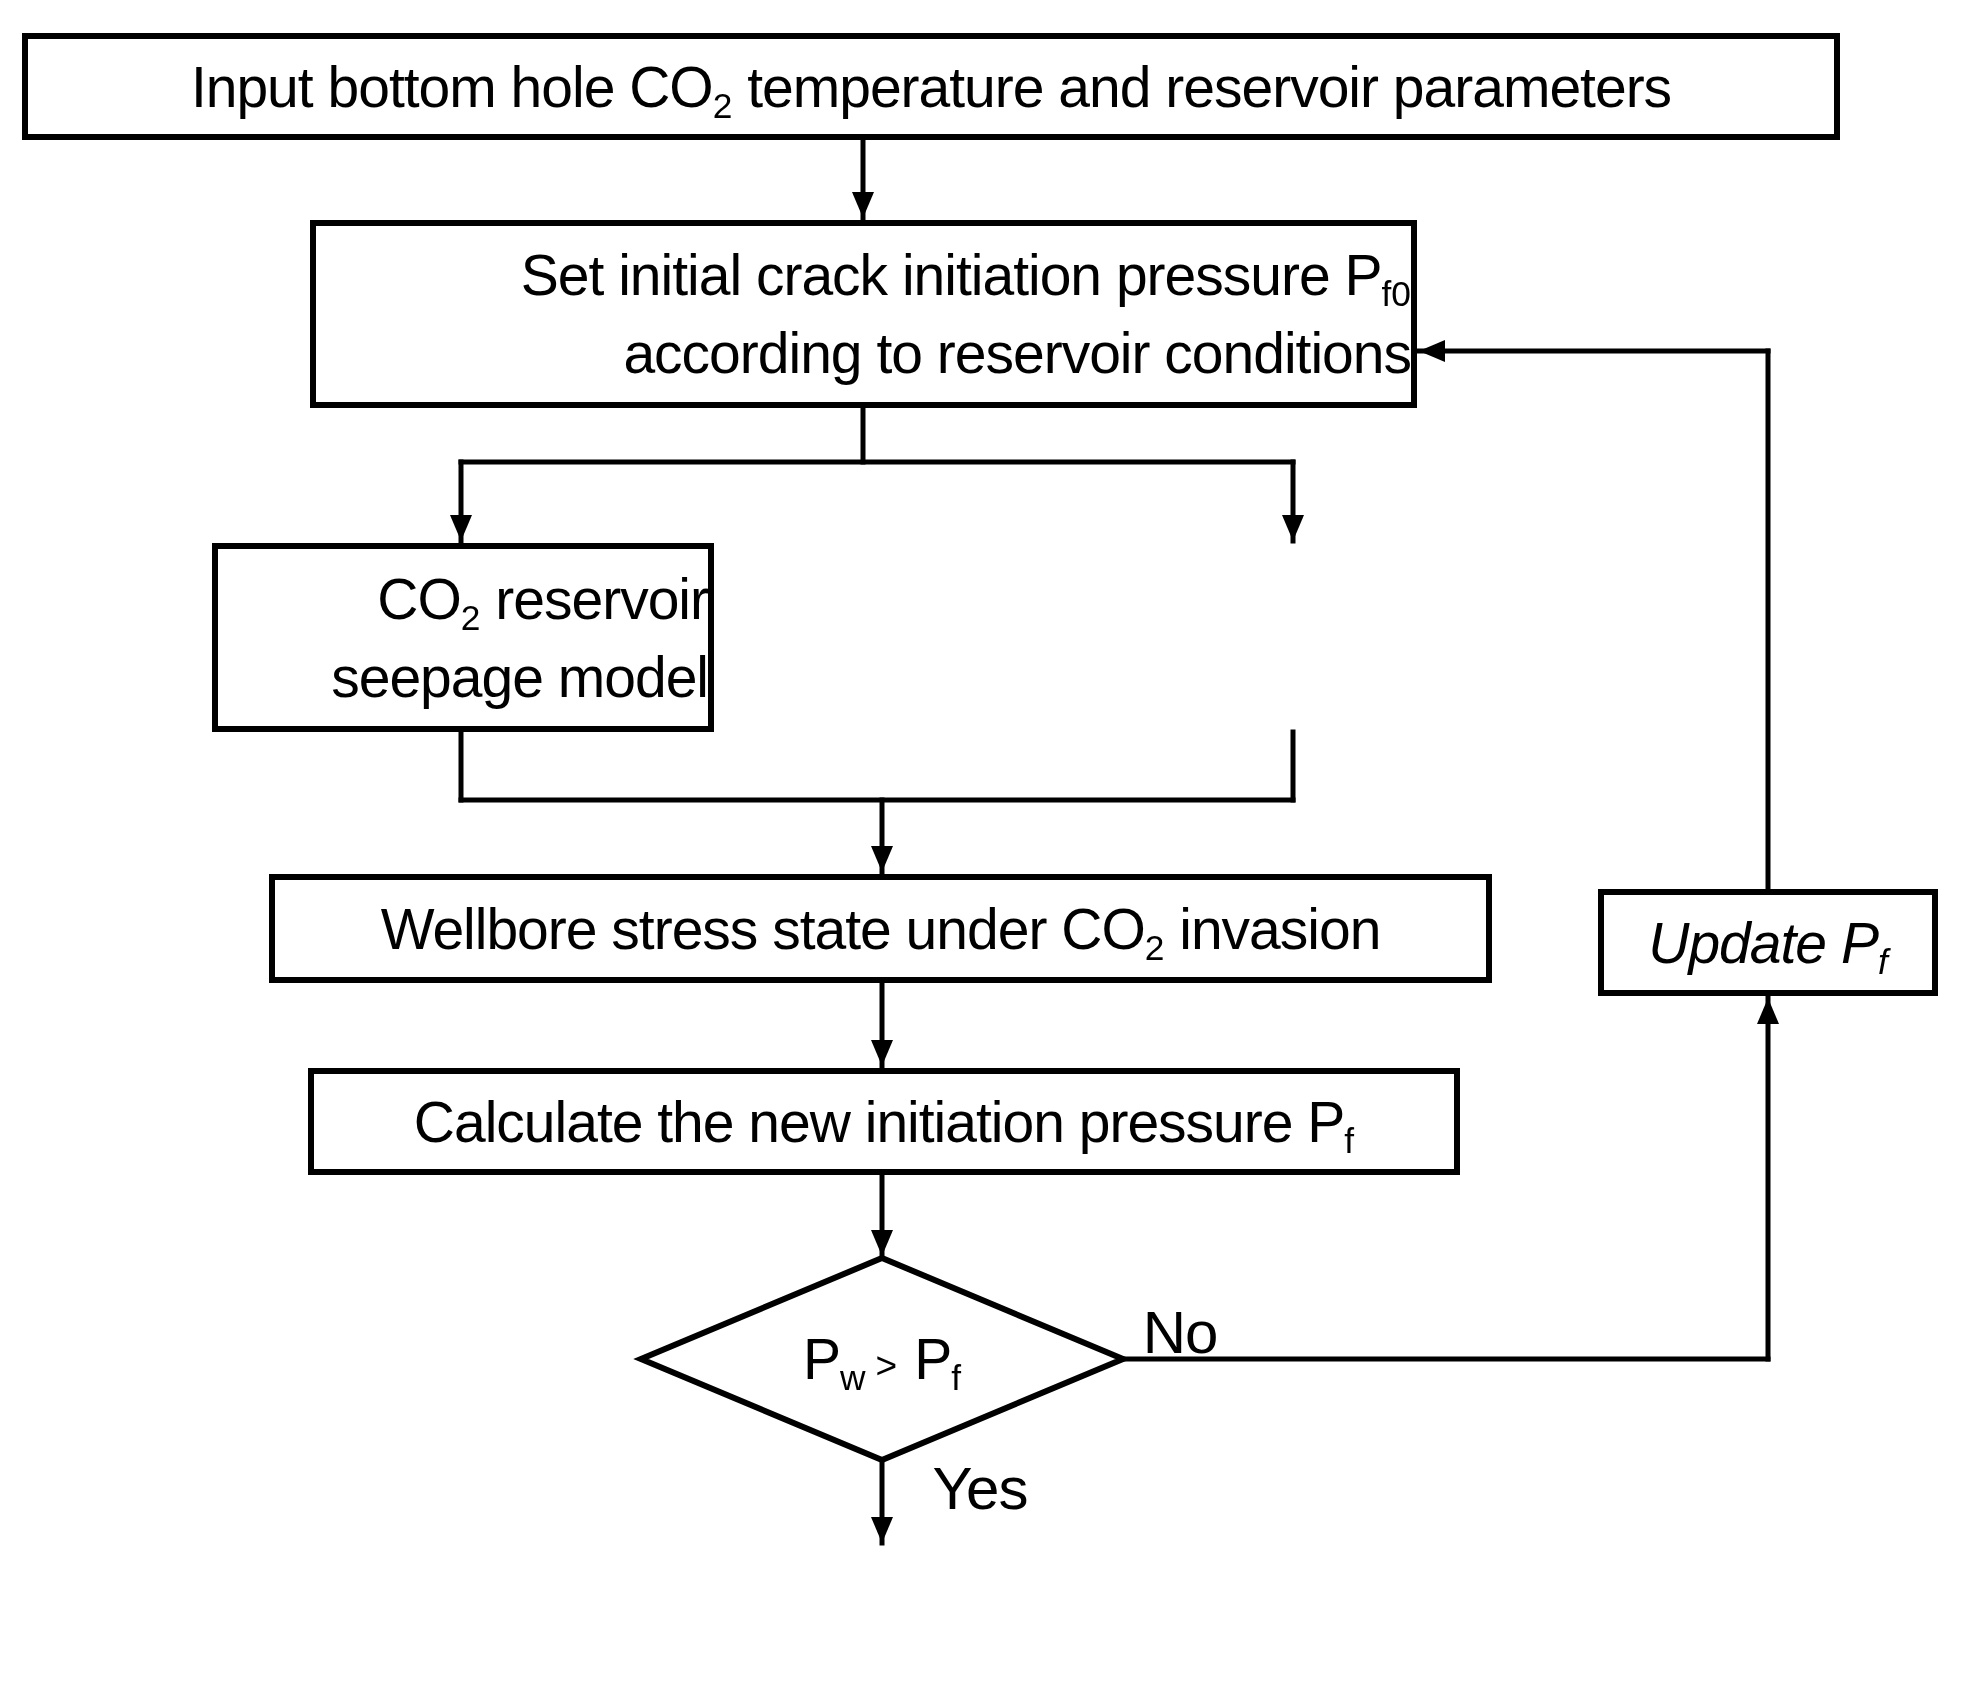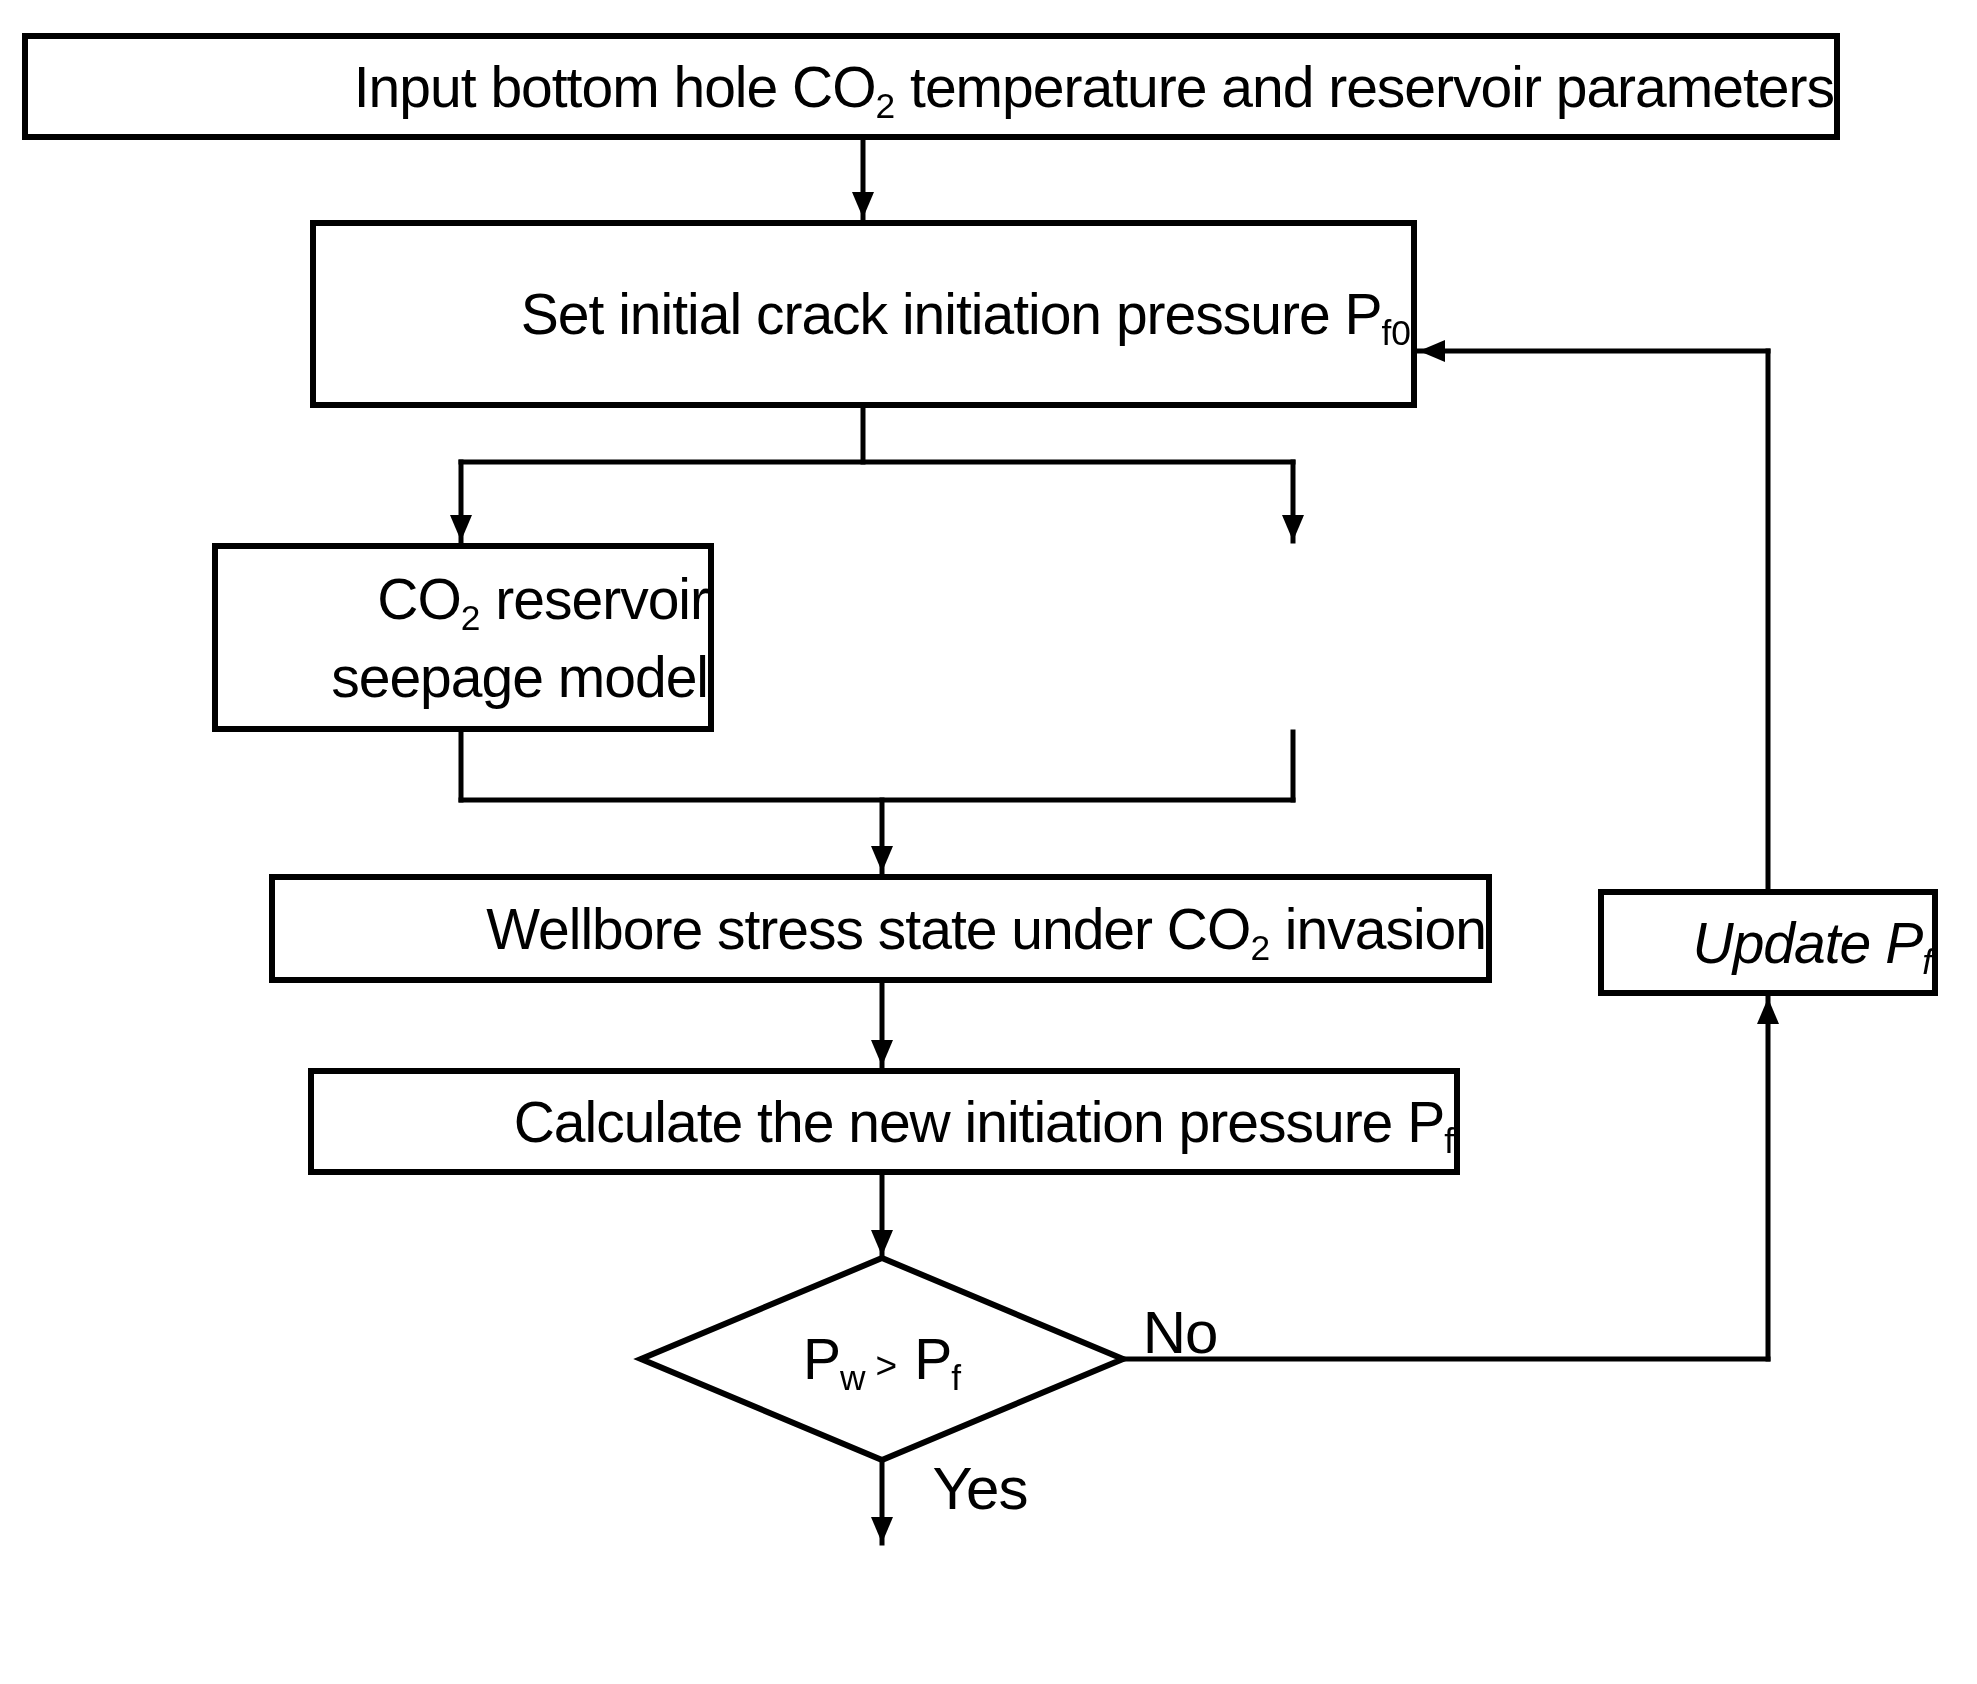--- a/index.html
+++ b/index.html
@@ -35,21 +35,21 @@
     position:absolute;z-index:2;
     box-sizing:border-box;
     background:var(--fill);
     border:6px solid var(--stroke);
     display:flex;flex-direction:column;justify-content:center;
     font-size:57px;letter-spacing:-1px;
     white-space:nowrap;
     align-items:flex-end;
   }
   .box .line{line-height:78px;}
-  .box.center{align-items:flex-end;}
+  .box.center{align-items:center;}
   sub{
     font-size:0.62em;
     vertical-align:-0.32em;
     line-height:0;
     letter-spacing:0;
   }
   .edge-label{
     position:absolute;z-index:2;
     font-size:60px;letter-spacing:-1px;
     text-align:center;
@@ -104,20 +104,21 @@
 
     <polygon class="diamond" points="882,1258 1123,1359 882,1460 641,1359"></polygon>
   </svg>
 
   <div class="box center" style="left:22px;top:33px;width:1818px;height:107px;">
     <div class="line"><span>Input bottom hole CO</span><sub>2</sub><span> temperature and reservoir parameters</span></div>
   </div>
 
   <div class="box" style="left:310px;top:220px;width:1107px;height:188px;padding-left:30px;">
     <div class="line"><span>Set initial crack initiation pressure P</span><sub>f0</sub></div>
+    <div class="line"><span>according to reservoir conditions</span></div>
   </div>
 
   <div class="box" style="left:212px;top:543px;width:502px;height:189px;">
     <div class="line"><span>CO</span><sub>2</sub><span> reservoir</span></div>
     <div class="line"><span>seepage model</span></div>
   </div>
 
 
   <div class="box center" style="left:269px;top:874px;width:1223px;height:109px;">
     <div class="line"><span>Wellbore stress state under CO</span><sub>2</sub><span> invasion</span></div>

